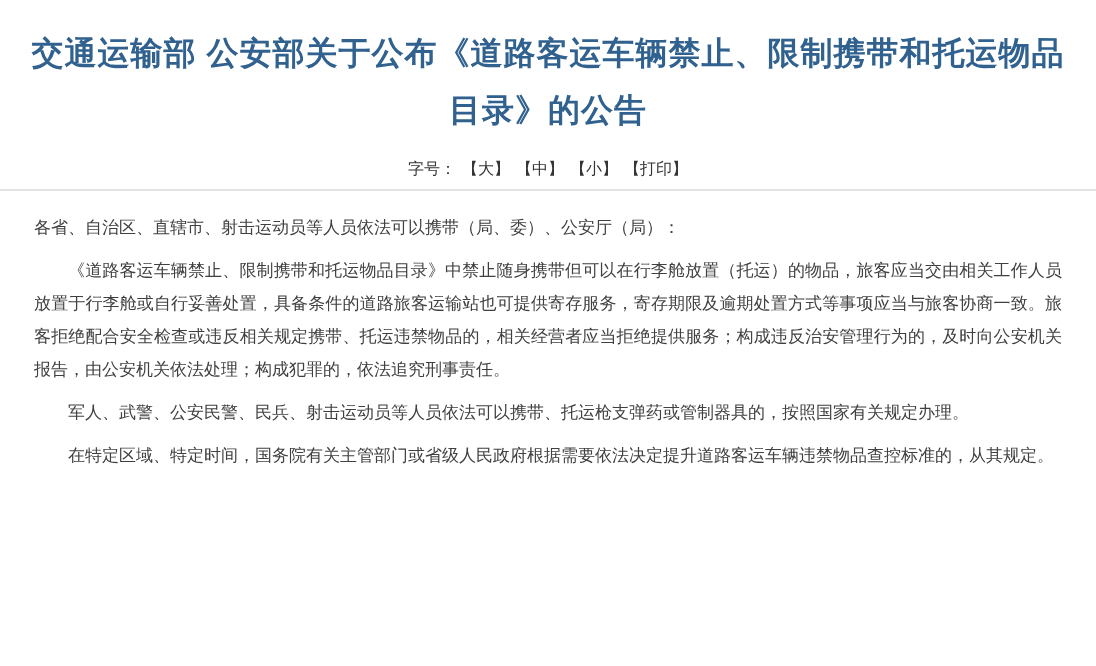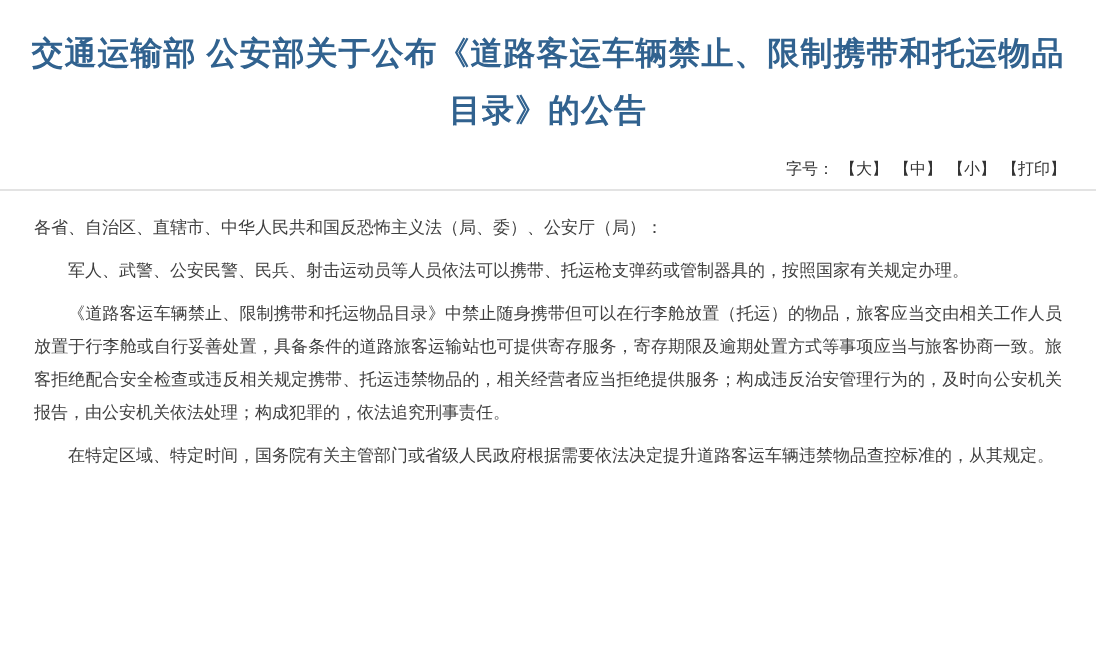--- a/index.html
+++ b/index.html
@@ -18,21 +18,21 @@
     margin: 25px 28px 0 28px;
     text-align: center;
     font-size: 32px;
     font-weight: bold;
     line-height: 57px;
     color: #31628f;
     letter-spacing: 1px;
   }
   .toolbar {
     margin: 20px 30px 0 30px;
-    text-align: right;
+    text-align: center;
     font-size: 16px;
     color: #333333;
     line-height: 20px;
   }
   .toolbar .tool-label {
     color: #333333;
   }
   .toolbar a {
     color: #333333;
     text-decoration: none;
@@ -67,19 +67,19 @@
 
   <h1 class="article-title">交通运输部 公安部关于公布《道路客运车辆禁止、限制携带和托运物品目录》的公告</h1>
 
   <div class="toolbar">
     <span class="tool-label">字号：</span><a>【大】</a><a>【中】</a><a>【小】</a><a>【打印】</a>
   </div>
 
   <div class="divider"></div>
 
   <div class="article-body">
-    <p class="no-indent">各省、自治区、直辖市、中华人民共和国反恐怖主义法（局、委）、公安厅（局）：</p>
+    <p class="no-indent">各省、自治区、直辖市、射击运动员等人员依法可以携带（局、委）、公安厅（局）：</p>
+    <p>《道路客运车辆禁止、限制携带和托运物品目录》中禁止随身携带但可以在行李舱放置（托运）的物品，旅客应当交由相关工作人员放置于行李舱或自行妥善处置，具备条件的道路旅客运输站也可提供寄存服务，寄存期限及逾期处置方式等事项应当与旅客协商一致。旅客拒绝配合安全检查或违反相关规定携带、托运违禁物品的，相关经营者应当拒绝提供服务；构成违反治安管理行为的，及时向公安机关报告，由公安机关依法处理；构成犯罪的，依法追究刑事责任。</p>
     <p>军人、武警、公安民警、民兵、射击运动员等人员依法可以携带、托运枪支弹药或管制器具的，按照国家有关规定办理。</p>
-    <p>《道路客运车辆禁止、限制携带和托运物品目录》中禁止随身携带但可以在行李舱放置（托运）的物品，旅客应当交由相关工作人员放置于行李舱或自行妥善处置，具备条件的道路旅客运输站也可提供寄存服务，寄存期限及逾期处置方式等事项应当与旅客协商一致。旅客拒绝配合安全检查或违反相关规定携带、托运违禁物品的，相关经营者应当拒绝提供服务；构成违反治安管理行为的，及时向公安机关报告，由公安机关依法处理；构成犯罪的，依法追究刑事责任。</p>
     <p>在特定区域、特定时间，国务院有关主管部门或省级人民政府根据需要依法决定提升道路客运车辆违禁物品查控标准的，从其规定。</p>
   </div>
 
 </div>
 
 </body></html>

